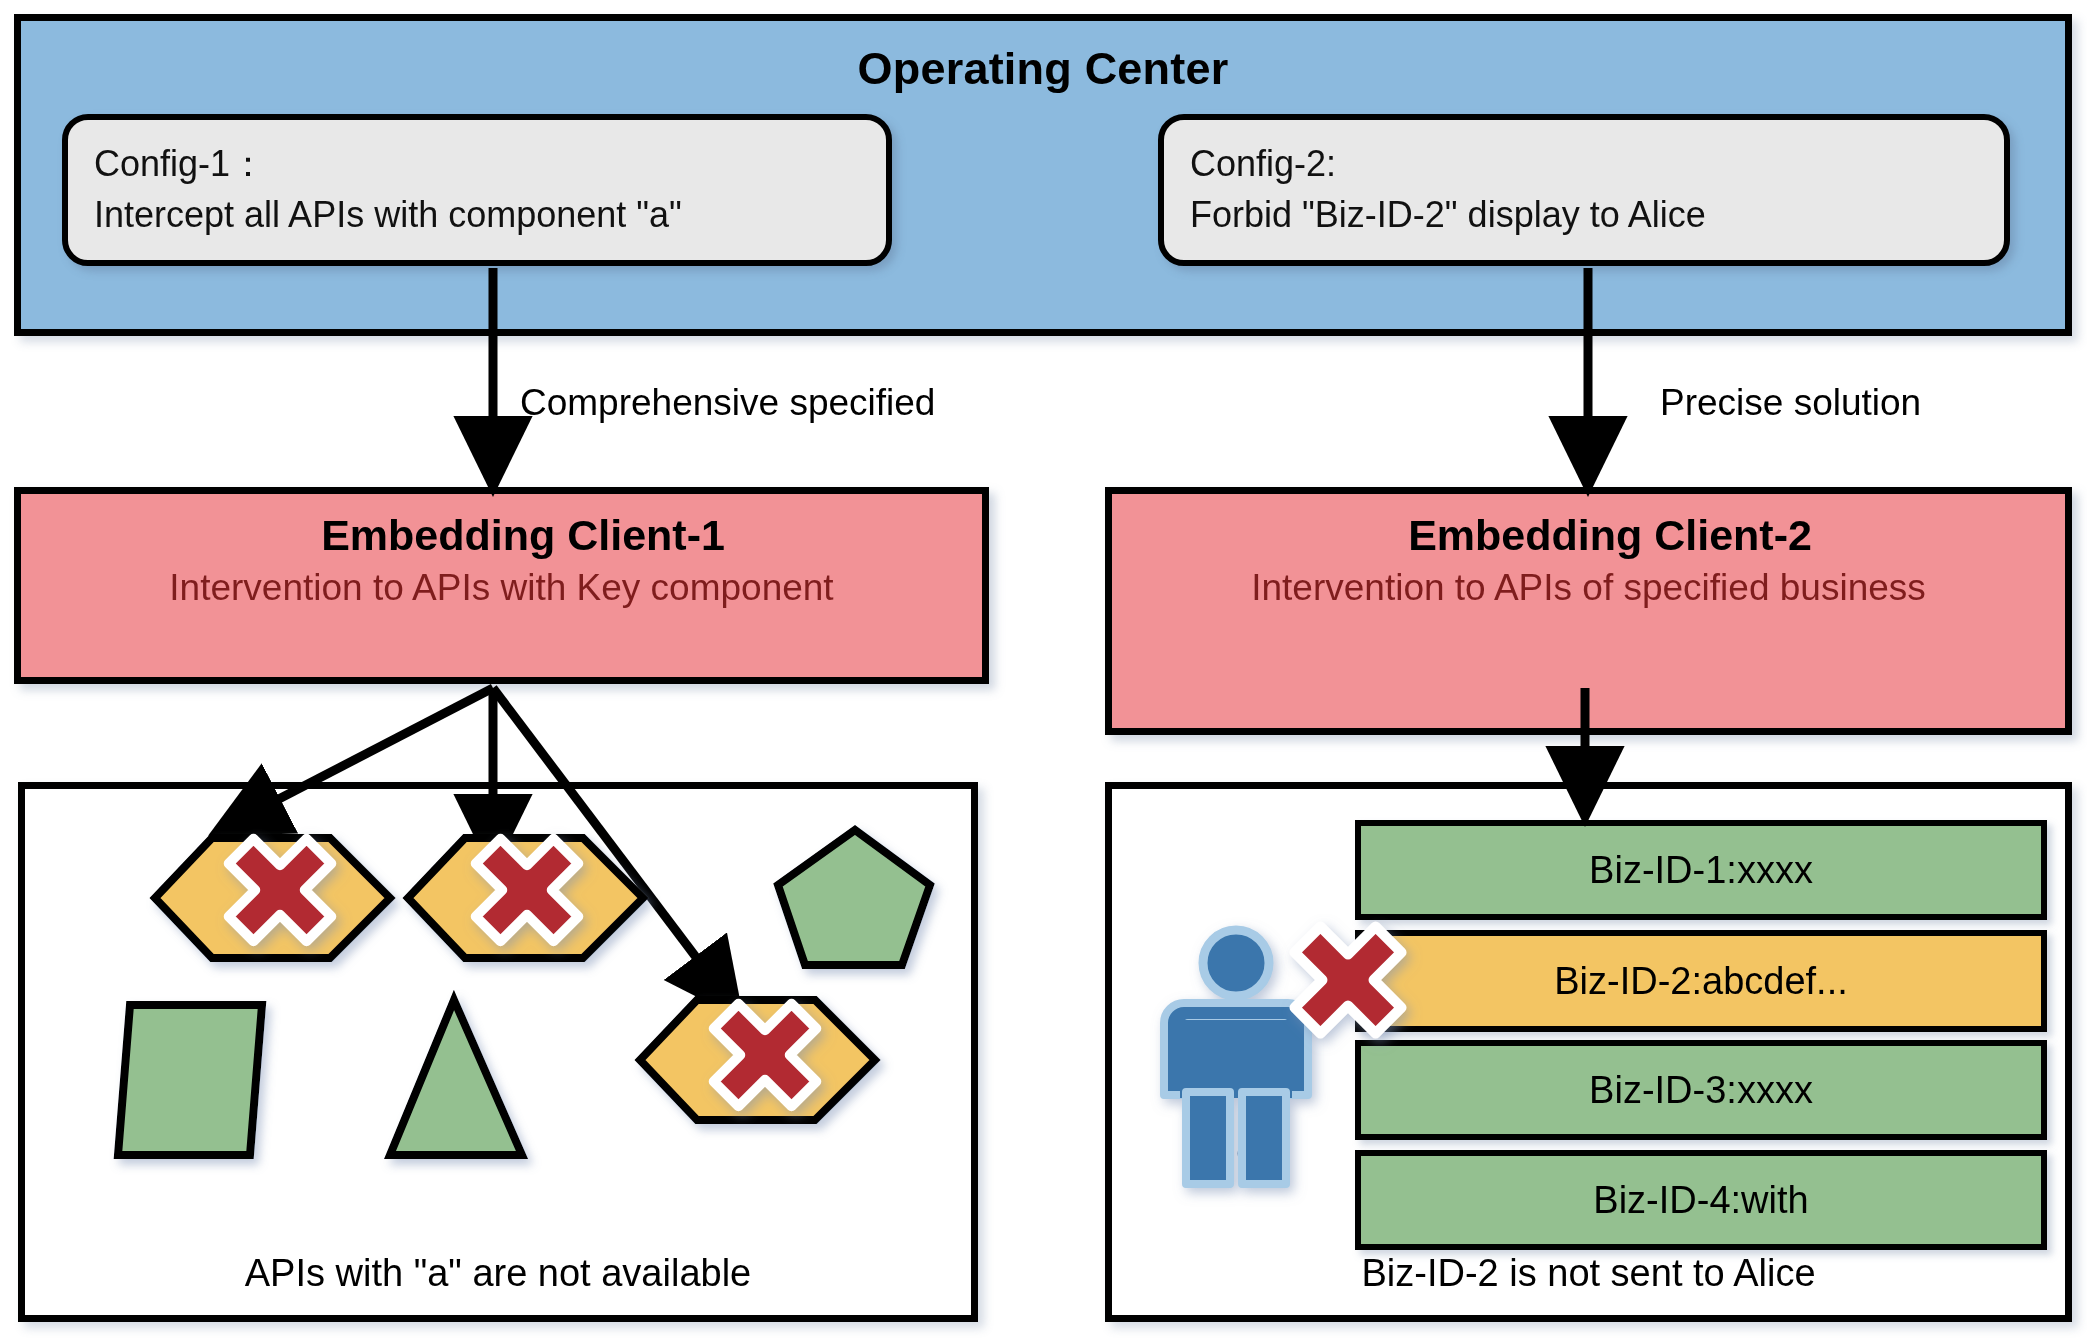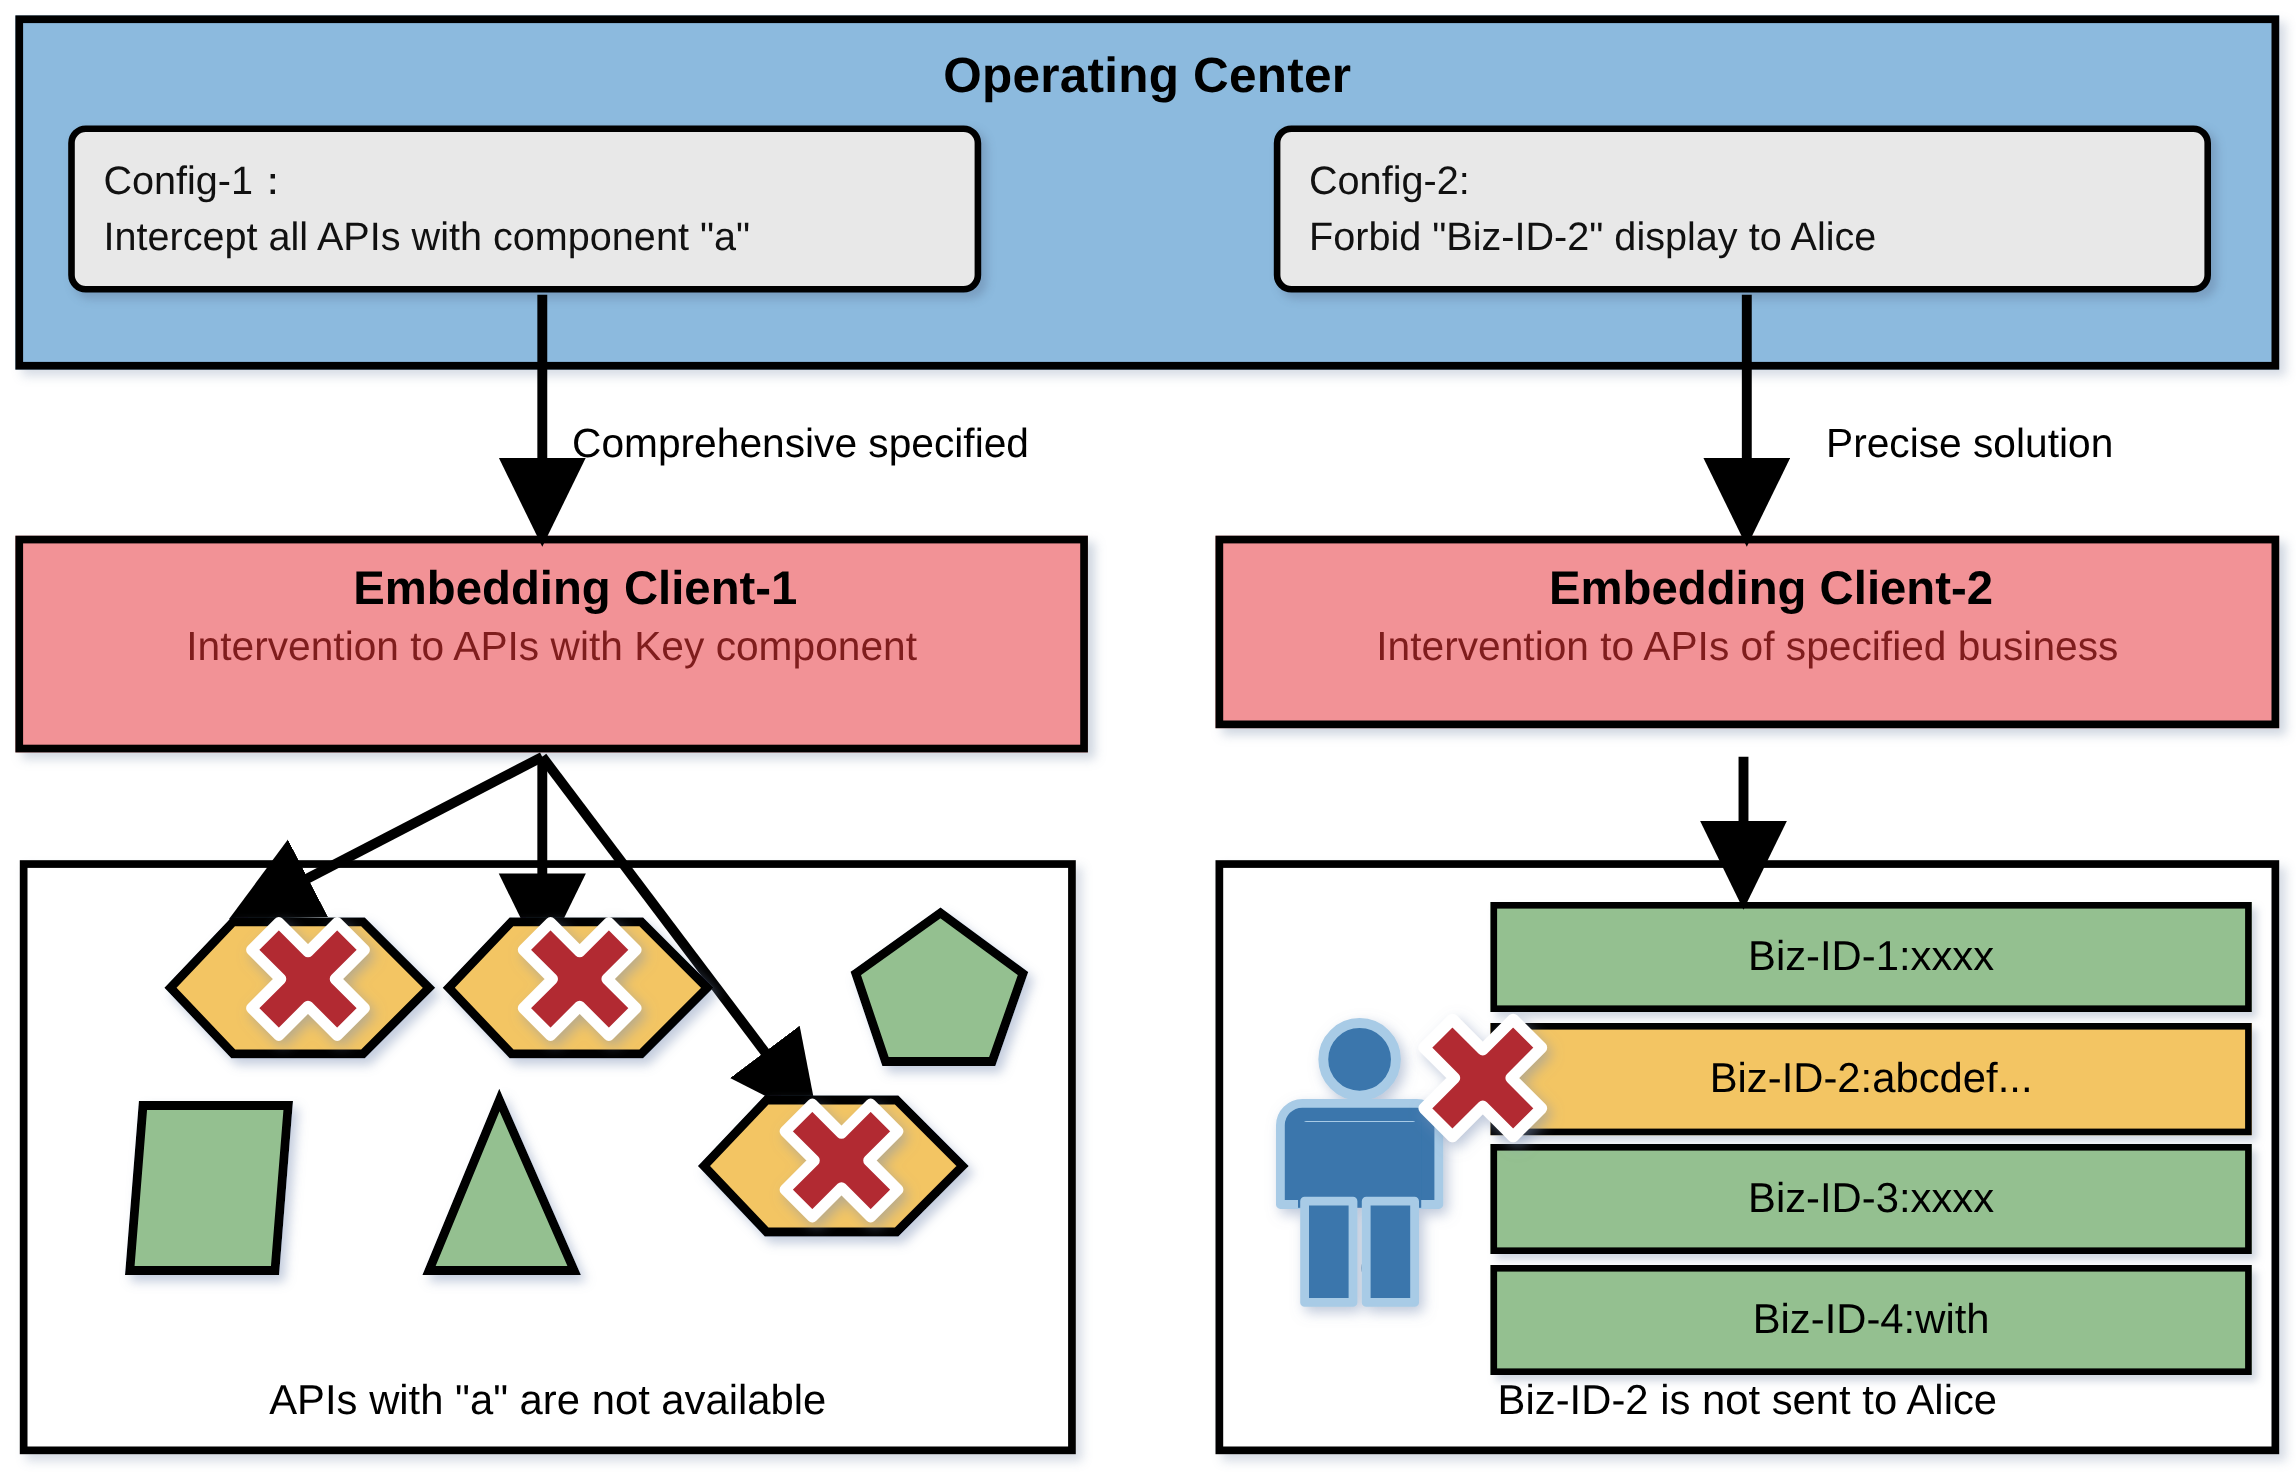--- a/index.html
+++ b/index.html
@@ -40,42 +40,42 @@
     font-size: 45px;
     font-weight: bold;
     color: #000000;
     letter-spacing: 0.2px;
   }
 
   .config-box {
     position: absolute;
     background: #E8E8E8;
     border: 6px solid #000000;
-    border-radius: 16px;
+    border-radius: 26px;
     box-shadow: 5px 5px 8px rgba(90,110,140,0.35);
     padding: 18px 26px;
     box-sizing: border-box;
     font-size: 36px;
     line-height: 1.42;
     color: #111111;
   }
   #config-1 { left: 62px;  top: 114px; width: 830px; height: 152px; }
   #config-2 { left: 1158px; top: 114px; width: 852px; height: 152px; }
 
   .client-box {
     position: absolute;
     background: #F29296;
     border: 7px solid #000000;
     box-shadow: 6px 6px 9px rgba(120,140,170,0.35);
     box-sizing: border-box;
     text-align: center;
     padding-top: 14px;
   }
   #client-1 { left: 14px;   top: 487px; width: 975px; height: 197px; }
-  #client-2 { left: 1105px; top: 487px; width: 967px; height: 175px; }
+  #client-2 { left: 1105px; top: 487px; width: 967px; height: 248px; }
   .client-title {
     font-size: 43px;
     font-weight: bold;
     color: #000;
     line-height: 1.28;
     margin-left: 43px;
   }
   .client-sub {
     font-size: 37px;
     color: #7f1d1d;

